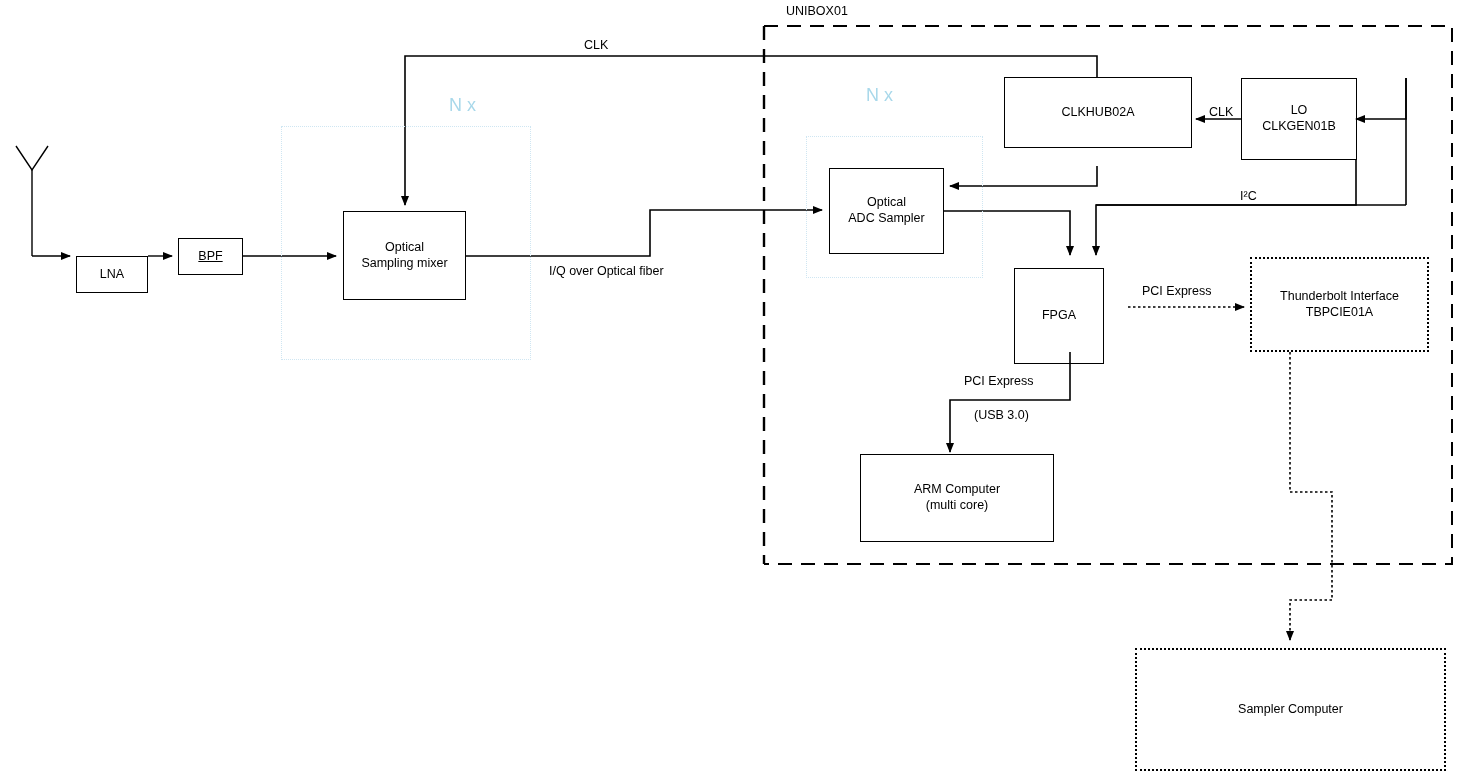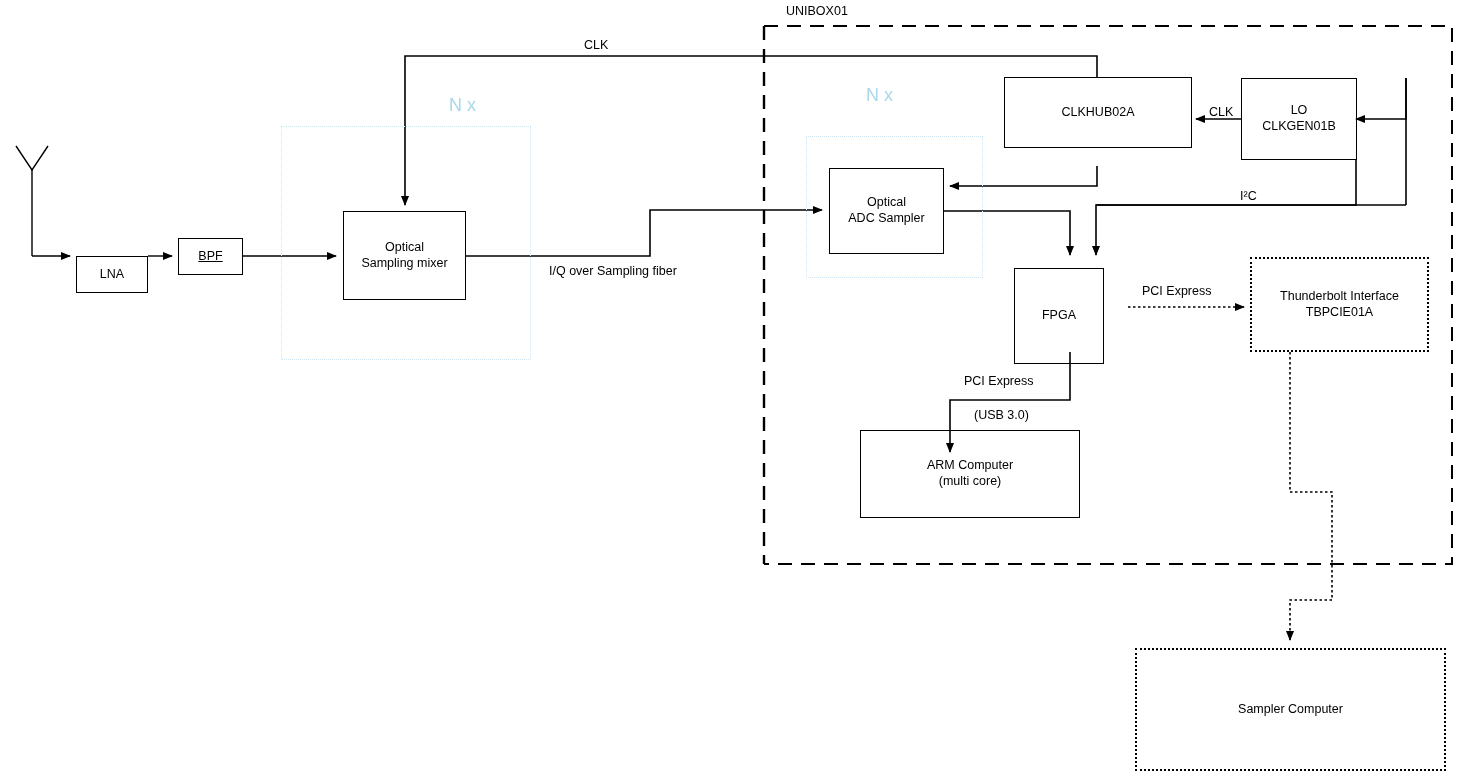--- a/index.html
+++ b/index.html
@@ -122,25 +122,25 @@
   <div class="box" style="left:343px; top:211px; width:123px; height:89px;">Optical
 Sampling mixer</div>
   <div class="box" style="left:829px; top:168px; width:115px; height:86px;">Optical
 ADC Sampler</div>
   <div class="box" style="left:1004px; top:77px; width:188px; height:71px;">CLKHUB02A</div>
   <div class="box" style="left:1241px; top:78px; width:116px; height:82px;">LO
 CLKGEN01B</div>
   <div class="box" style="left:1014px; top:268px; width:90px; height:96px;">FPGA</div>
   <div class="box dotted" style="left:1250px; top:257px; width:179px; height:95px;">Thunderbolt Interface
 TBPCIE01A</div>
-  <div class="box" style="left:860px; top:430px; width:220px; height:88px;">ARM Computer
+  <div class="box" style="left:860px; top:454px; width:194px; height:88px;">ARM Computer
 (multi core)</div>
   <div class="box dotted" style="left:1135px; top:648px; width:311px; height:123px;">Sampler Computer</div>
 
   <div class="label" style="left:584px; top:38px;">CLK</div>
   <div class="label" style="left:1209px; top:105px;">CLK</div>
   <div class="label" style="left:1240px; top:189px;">I²C</div>
-  <div class="label" style="left:549px; top:264px;">I/Q over Sampling fiber</div>
+  <div class="label" style="left:549px; top:264px;">I/Q over Optical fiber</div>
   <div class="label" style="left:1142px; top:284px;">PCI Express</div>
   <div class="label" style="left:964px; top:374px;">PCI Express</div>
   <div class="label" style="left:974px; top:408px;">(USB 3.0)</div>
 
 </div>
 
 </body></html>

